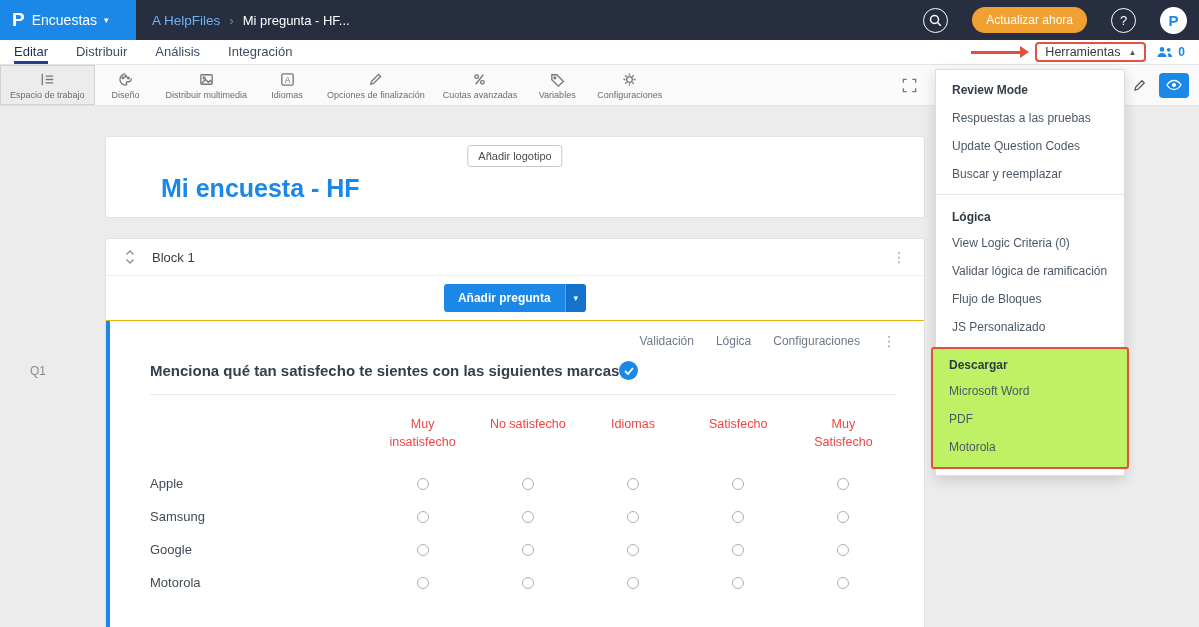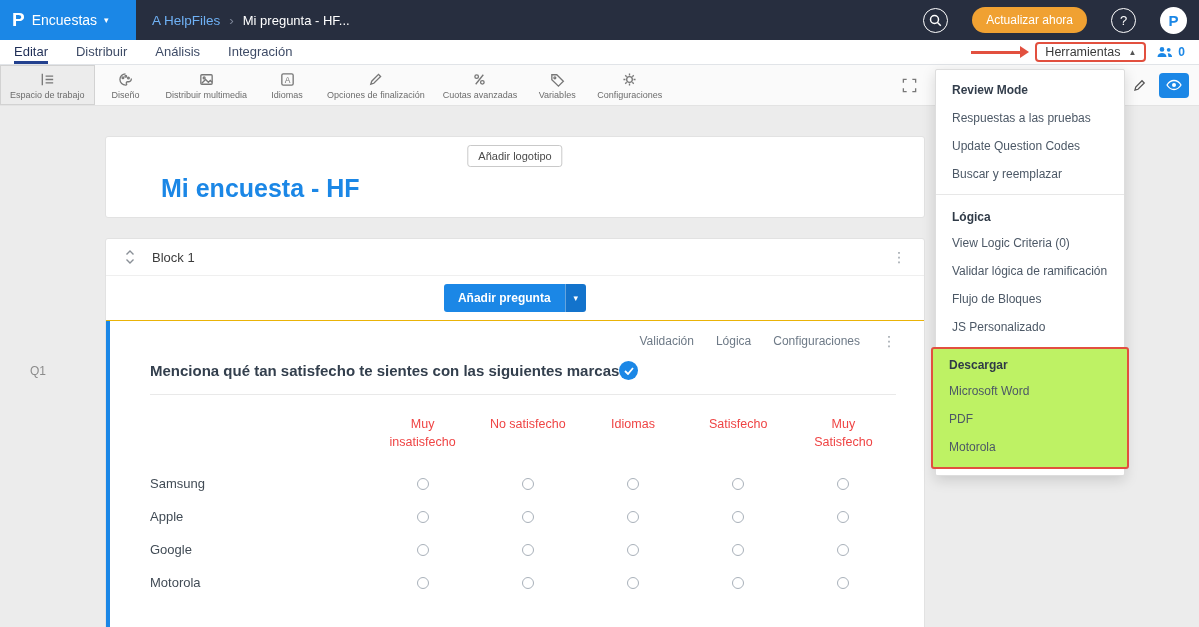--- a/index.html
+++ b/index.html
@@ -302,39 +302,39 @@
               </div>
             <div class="m-cell">
                 <span class="hdr-text">Satisfecho</span>
               </div>
             <div class="m-cell">
                 <span class="hdr-text">Muy Satisfecho</span>
               </div>
           </div>
 
           <div class="m-row m-data">
+            <div class="m-label">Apple</div>
+            <div class="m-cell">
+                <span class="radio"></span>
+              </div>
+            <div class="m-cell">
+                <span class="radio"></span>
+              </div>
+            <div class="m-cell">
+                <span class="radio"></span>
+              </div>
+            <div class="m-cell">
+                <span class="radio"></span>
+              </div>
+            <div class="m-cell">
+                <span class="radio"></span>
+              </div>
+          </div>
+          <div class="m-row m-data">
             <div class="m-label">Samsung</div>
-            <div class="m-cell">
-                <span class="radio"></span>
-              </div>
-            <div class="m-cell">
-                <span class="radio"></span>
-              </div>
-            <div class="m-cell">
-                <span class="radio"></span>
-              </div>
-            <div class="m-cell">
-                <span class="radio"></span>
-              </div>
-            <div class="m-cell">
-                <span class="radio"></span>
-              </div>
-          </div>
-          <div class="m-row m-data">
-            <div class="m-label">Apple</div>
             <div class="m-cell">
                 <span class="radio"></span>
               </div>
             <div class="m-cell">
                 <span class="radio"></span>
               </div>
             <div class="m-cell">
                 <span class="radio"></span>
               </div>
             <div class="m-cell">

